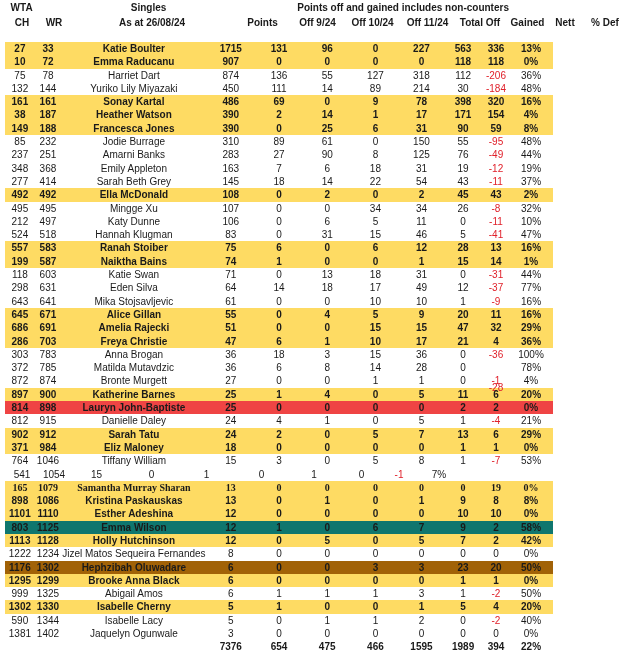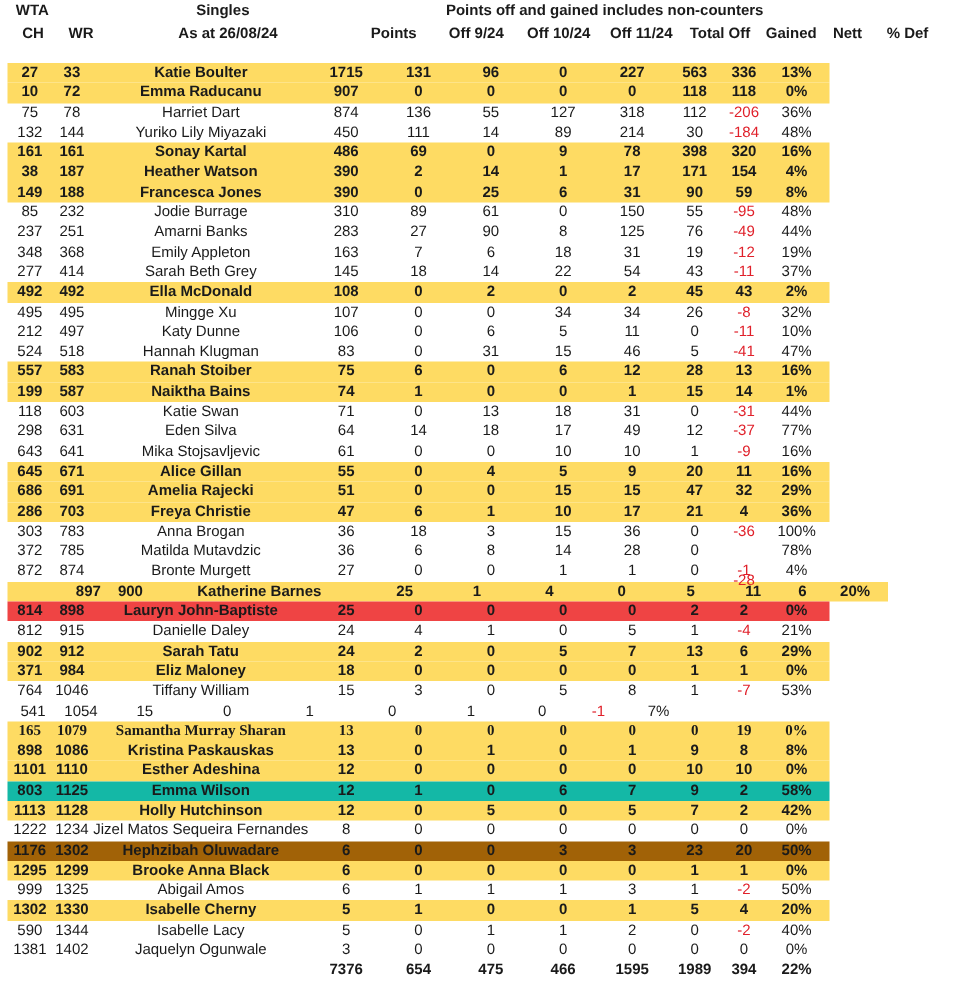--- a/index.html
+++ b/index.html
@@ -385,21 +385,21 @@
         <div class="name">Bronte Murgett</div>
         <div class="pts">27</div>
         <div class="o9">0</div>
         <div class="o10">0</div>
         <div class="o11">1</div>
         <div class="tot">1</div>
         <div class="gain">0</div>
         <div class="nett neg" style="color: rgb(224, 32, 42);">-1</div>
         <div class="pdef">4%</div>
       </div>
-      <div class="row hl" style="background: rgb(254, 219, 99); padding-left: 39px;">
+      <div class="row hl" style="background: rgb(254, 219, 99);">
         <div class="ch">897</div>
         <div class="wr">900</div>
         <div class="name">Katherine Barnes</div>
         <div class="pts">25</div>
         <div class="o9">1</div>
         <div class="o10">4</div>
         <div class="o11">0</div>
         <div class="tot">5</div>
         <div class="gain">11</div>
         <div class="nett">6</div>
@@ -514,21 +514,21 @@
         <div class="name">Esther Adeshina</div>
         <div class="pts">12</div>
         <div class="o9">0</div>
         <div class="o10">0</div>
         <div class="o11">0</div>
         <div class="tot">0</div>
         <div class="gain">10</div>
         <div class="nett">10</div>
         <div class="pdef">0%</div>
       </div>
-      <div class="row hl" style="background: #14b8a6; justify-content: space-between;">
+      <div class="row hl" style="background: #0f766e; justify-content: space-between;">
         <div class="ch">803</div>
         <div class="wr">1125</div>
         <div class="name">Emma Wilson</div>
         <div class="pts">12</div>
         <div class="o9">1</div>
         <div class="o10">0</div>
         <div class="o11">6</div>
         <div class="tot">7</div>
         <div class="gain">9</div>
         <div class="nett">2</div>

